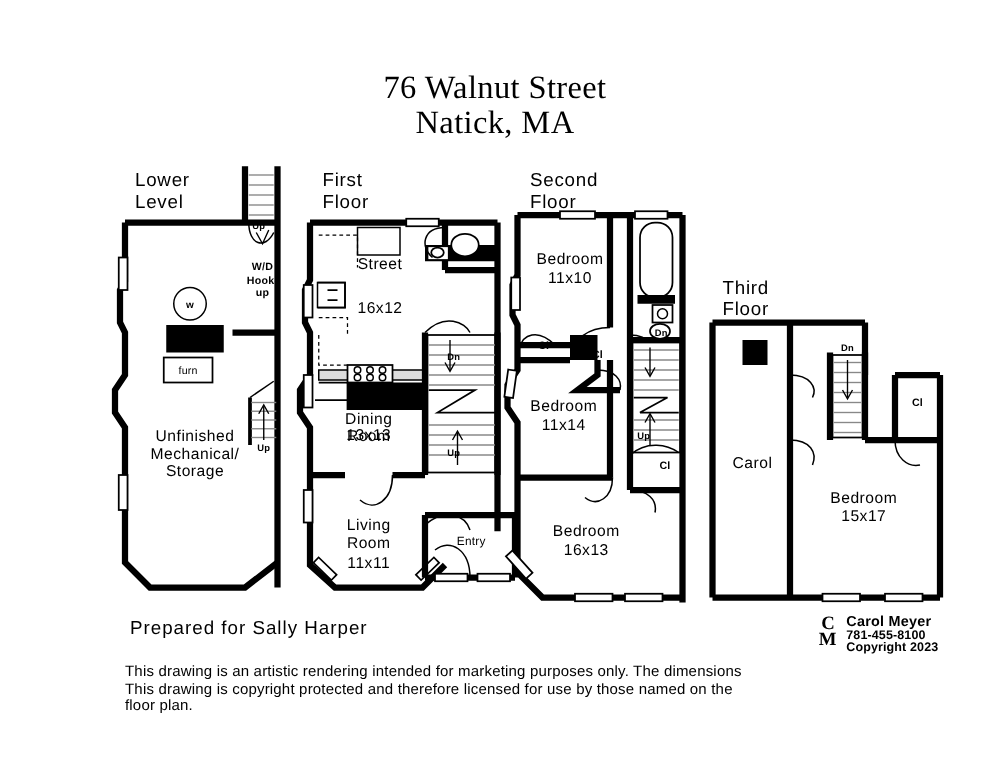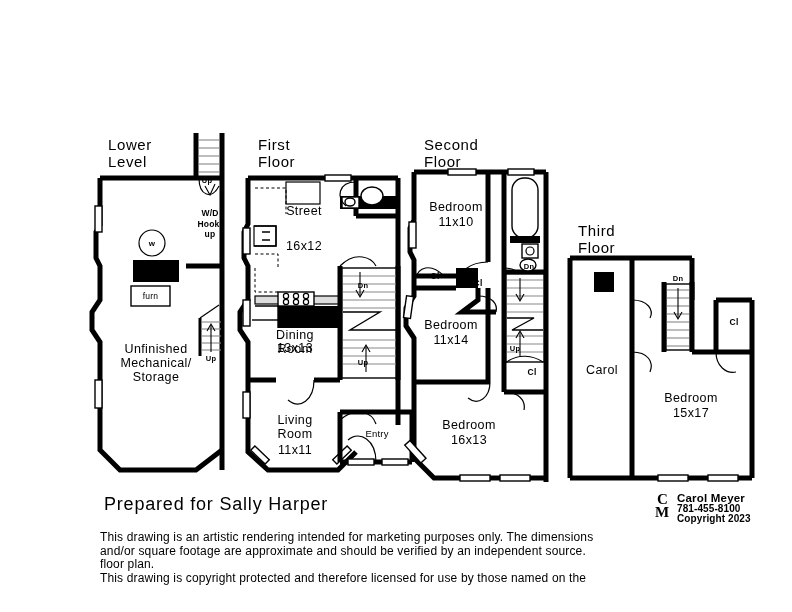--- a/index.html
+++ b/index.html
@@ -53,21 +53,21 @@
     font-family:"Liberation Sans", sans-serif;
     font-size:8.5px;line-height:10px;
     text-align:center;
     letter-spacing:.2px;
     white-space:pre-line;
   }
 
   
   .prepared{
     position:absolute;left:104px;top:494px;
-    font-size:18px;letter-spacing:.8px;
+    font-size:15px;letter-spacing:.8px;
     font-family:"Liberation Sans", sans-serif;
   }
   .credit{
     position:absolute;left:655px;top:492px;
     width:140px;height:40px;
   }
   .credit .cm{
     position:absolute;left:0;top:0;
     font-family:"Liberation Serif", serif;
     font-size:15px;line-height:15px;font-weight:bold;
@@ -108,20 +108,24 @@
   .dash{fill:none;stroke:#000;stroke-width:1;stroke-dasharray:3 2.5;}
   .tread{fill:none;stroke:#888;stroke-width:1.1;}
   .arrow{fill:none;stroke:#000;stroke-width:1.1;}
   .swing{fill:none;stroke:#000;stroke-width:1.2;}
 </style>
 </head>
 <body>
 
 <div class="page">
 
+  <div class="title">
+    <span>76 Walnut Street</span>
+    <span class="l2">Natick, MA</span>
+  </div>
 
   <svg width="792" height="612" viewBox="0 0 792 612">
 
     <g>
 
       <path class="wall" d="M196,133 L196,178"></path>
       <path class="wall" d="M222,133 L222,470"></path>
 
       <g>
         <path class="tread" d="M199,140 L219,140"></path>
@@ -423,18 +427,17 @@
       <span class="c">C</span>
       <span class="m">M</span>
     </div>
     <div class="name">Carol Meyer</div>
     <div class="phone">781-455-8100</div>
     <div class="copy">Copyright 2023</div>
   </div>
 
   <div class="disclaimer">
     <span>This drawing is an artistic rendering intended for marketing purposes only.  The dimensions</span>
-    <span>and/or square footage are approximate and should be verified by an independent source.</span>
+    <span>This drawing is copyright protected and therefore licensed for use by those named on the</span>
     <span>floor plan.</span>
-    <span>This drawing is copyright protected and therefore licensed for use by those named on the</span>
   </div>
 
 </div>
 
 </body></html>

